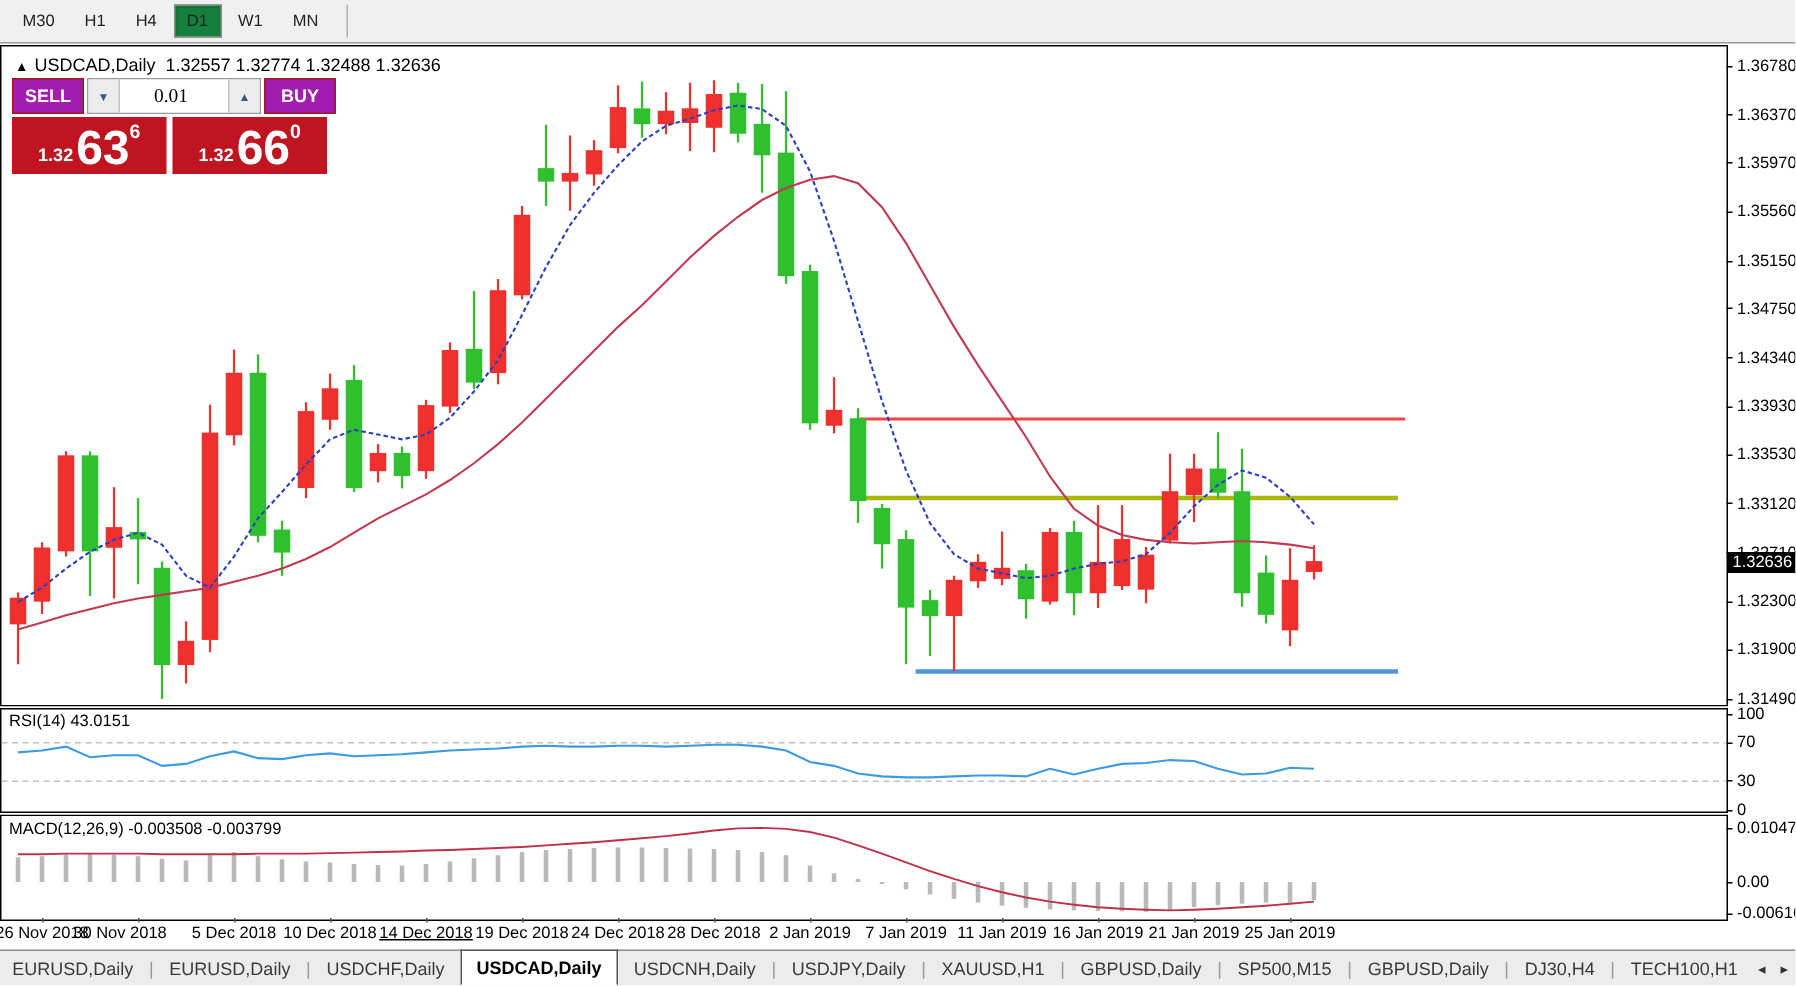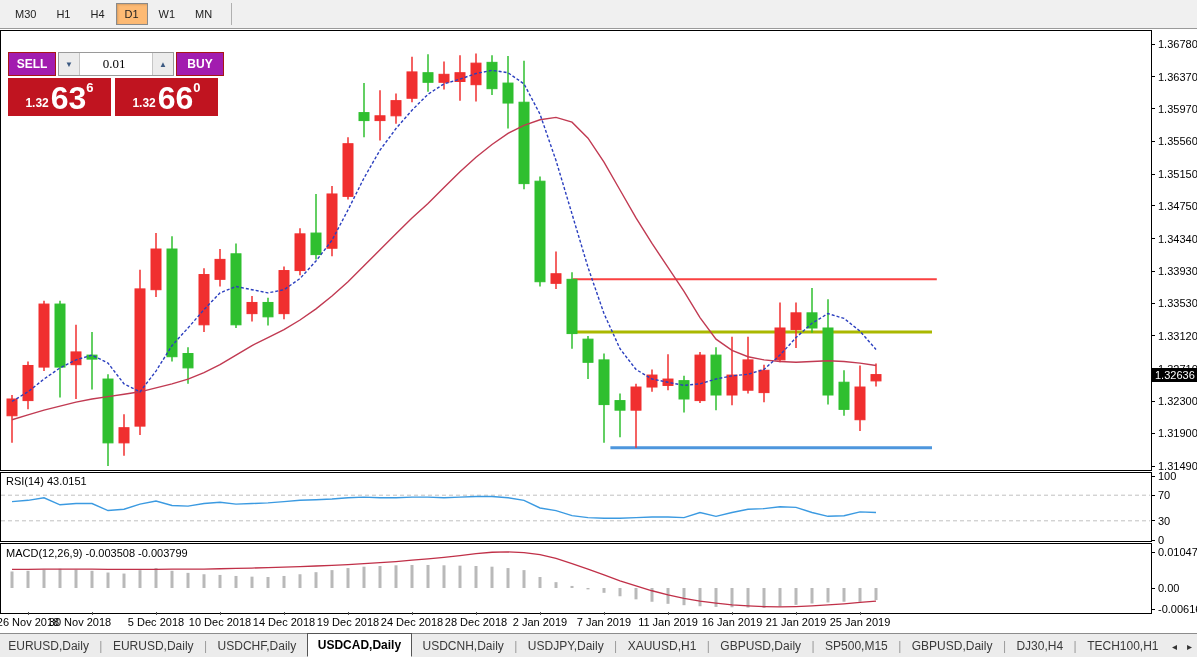--- a/index.html
+++ b/index.html
@@ -2,21 +2,21 @@
 <html><head>
 <meta charset="utf-8">
 <style>
   html,body{margin:0;padding:0;background:#fff;}
   #app{position:relative;width:1197px;height:657px;background:#ffffff;overflow:hidden;
        font-family:"Liberation Sans",sans-serif;-webkit-user-select:none;user-select:none;}
   
   #toolbar{position:absolute;left:0;top:0;width:1197px;height:29px;background:#f0f0f0;
            border-bottom:1px solid #9a9a9a;display:flex;align-items:center;padding-left:6px;box-sizing:border-box;}
   .tf-btn{font-size:11px;color:#222;padding:4px 8px;margin-right:2px;border:1px solid transparent;cursor:default;}
-  .tf-btn.active{background:#fdba74;border:1px solid #8a8a8a;box-shadow:inset 1px 1px 2px rgba(0,0,0,.15);}
+  .tf-btn.active{background:#15803d;border:1px solid #8a8a8a;box-shadow:inset 1px 1px 2px rgba(0,0,0,.15);}
   .tf-sep{width:1px;height:22px;background:#b0b0b0;margin:0 8px;}
   
   #chart-header{position:absolute;left:10px;top:36px;font-size:12px;color:#000;z-index:5;}
   #chart-header .mk{font-size:9px;margin-right:4px;}
   
   #trade{position:absolute;left:8px;top:52px;z-index:6;width:222px;}
   #trade .row1{display:flex;height:24px;}
   .tbtn{background:#a21caf;border:1px solid #a81616;color:#fff;font-size:12px;font-weight:bold;
         width:46px;display:flex;align-items:center;justify-content:center;}
   .spin{display:flex;border:1px solid #9a9a9a;margin:0 2px;background:#fff;}
@@ -60,20 +60,23 @@
   <div id="toolbar">
       <div class="tf-btn">M30</div>
       <div class="tf-btn">H1</div>
       <div class="tf-btn">H4</div>
       <div class="tf-btn active">D1</div>
       <div class="tf-btn">W1</div>
       <div class="tf-btn">MN</div>
       <div class="tf-sep"></div>
     </div>
 
+  <div id="chart-header">
+    <span class="mk">▲</span><span>USDCAD,Daily</span>&nbsp;&nbsp;<span>1.32557 1.32774 1.32488 1.32636</span>
+  </div>
 
   <div id="trade">
     <div class="row1">
       <div class="tbtn">SELL</div>
       <div class="spin">
         <div class="arrow">▼</div>
         <input value="0.01" style="">
         <div class="arrow up">▲</div>
       </div>
       <div class="tbtn">BUY</div>
@@ -328,21 +331,21 @@
   <div id="date-axis">
       <div class="date-tick" style="left: 28px;"></div>
       <div class="date-label" style="left: 28px;">26 Nov 2018</div>
       <div class="date-tick" style="left: 92px;"></div>
       <div class="date-label" style="left: 80px;">30 Nov 2018</div>
       <div class="date-tick" style="left: 156px;"></div>
       <div class="date-label" style="left: 156px;">5 Dec 2018</div>
       <div class="date-tick" style="left: 220px;"></div>
       <div class="date-label" style="left: 220px;">10 Dec 2018</div>
       <div class="date-tick" style="left: 284px;"></div>
-      <div class="date-label" style="left: 284px;">14 Dec 2018</div>
+      <div class="date-label" style="left: 284px; text-decoration: underline;">14 Dec 2018</div>
       <div class="date-tick" style="left: 348px;"></div>
       <div class="date-label" style="left: 348px;">19 Dec 2018</div>
       <div class="date-tick" style="left: 412px;"></div>
       <div class="date-label" style="left: 412px;">24 Dec 2018</div>
       <div class="date-tick" style="left: 476px;"></div>
       <div class="date-label" style="left: 476px;">28 Dec 2018</div>
       <div class="date-tick" style="left: 540px;"></div>
       <div class="date-label" style="left: 540px;">2 Jan 2019</div>
       <div class="date-tick" style="left: 604px;"></div>
       <div class="date-label" style="left: 604px;">7 Jan 2019</div>

